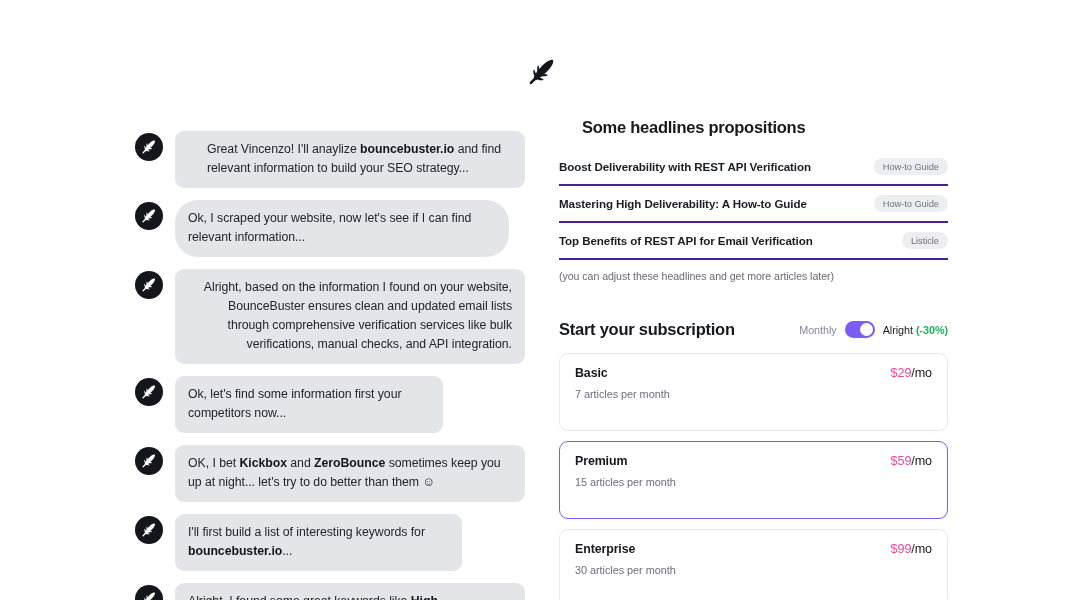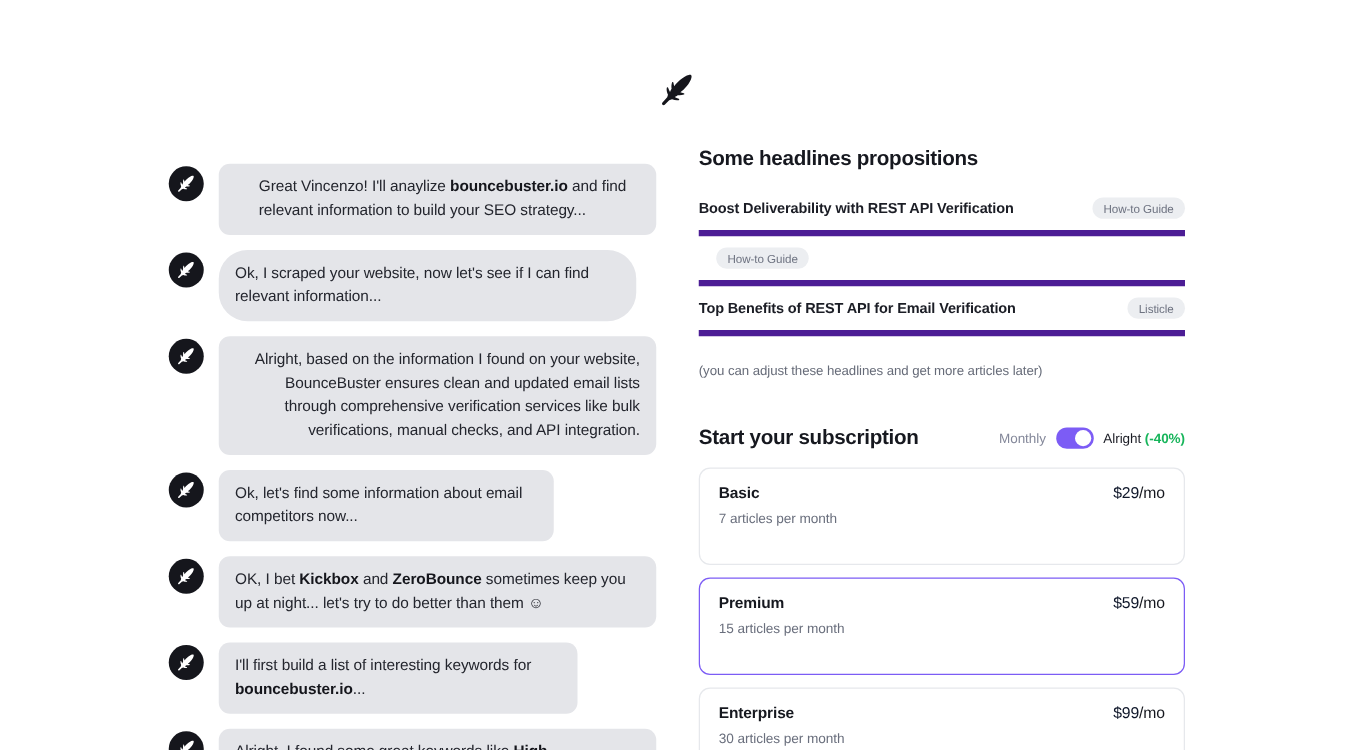--- a/index.html
+++ b/index.html
@@ -77,27 +77,28 @@
     top: 118px;
     width: 389px;
   }
 
   .section-title {
     font-size: 16.5px;
     font-weight: 700;
     color: #16181f;
     letter-spacing: -0.25px;
     margin-bottom: 12px;
+    margin-left: 23px;
   }
 
   .headline-row {
     display: flex;
     align-items: center;
     justify-content: space-between;
-    border-bottom: 5px solid #4c1d95;
+    border-bottom: 2px solid #4c1d95;
     padding: 9px 0 9px 0;
     min-height: 27px;
   }
   .headline-text {
     font-size: 11.6px;
     font-weight: 700;
     color: #1b1d25;
     letter-spacing: -0.1px;
   }
   .badge {
@@ -105,21 +106,21 @@
     margin-left: 14px;
     background: #eceef1;
     color: #6e7381;
     font-size: 9.3px;
     border-radius: 999px;
     padding: 3.5px 9px;
     white-space: nowrap;
     letter-spacing: -0.05px;
   }
   .note {
-    margin-top: 22px;
+    margin-top: 10px;
     font-size: 10.6px;
     color: #666b78;
     letter-spacing: -0.05px;
   }
 
   
   .sub-head {
     display: flex;
     justify-content: space-between;
     margin-top: 38px;
@@ -181,21 +182,21 @@
     font-size: 12.4px;
     font-weight: 700;
     color: #16181f;
     letter-spacing: -0.1px;
   }
   .plan-price {
     font-size: 12.6px;
     color: #16181f;
     letter-spacing: -0.1px;
   }
-  .plan-price .amount { color: #0f172a; font-weight: 500; }
+  .plan-price .amount { color: #ec4899; font-weight: 500; }
   .plan-desc {
     margin-top: 8px;
     font-size: 10.9px;
     color: #6a6f7d;
     letter-spacing: -0.05px;
   }
 
   
   .subscribe-wrap {
     display: flex;
@@ -254,21 +255,21 @@
           </svg>
         </div>
         <div class="bubble" style="max-width: 350px; text-align: right;"><span>Alright, based on the information I found on your website, BounceBuster ensures clean and updated email lists through comprehensive verification services like bulk verifications, manual checks, and API integration.</span></div>
       </div>
       <div class="msg-row">
         <div class="avatar">
           <svg viewBox="0 0 24 24" aria-hidden="true">
             <path fill="#ffffff" d="M20.8 2.6c-.3-.3-.8-.4-1.6-.2-1.5.3-3.6 1.5-5.6 3.2-1.4 1.2-2.7 2.6-3.7 4-.2-.7-.4-1.5-.5-2.3-.1-.5-.7-.6-.9-.1-.4 1.2-.5 2.6-.3 4-.4.7-.7 1.3-1 2-.5-.8-.9-1.7-1.2-2.6-.2-.5-.8-.4-.9.1-.2 1.4.1 2.9.8 4.3-.2.6-.4 1.2-.5 1.7L2.4 20c-.4.4-.4 1 0 1.4.4.4 1 .4 1.4 0l2.9-2.9c.6-.2 1.2-.4 1.8-.6 1.4.6 2.9.8 4.2.6.5-.1.6-.7.1-.9-.9-.3-1.8-.7-2.6-1.2.7-.3 1.4-.7 2-1.1 1.4.2 2.8 0 3.9-.4.5-.2.4-.8-.1-.9-.8-.1-1.5-.3-2.2-.5 1.4-1 2.7-2.3 3.9-3.7 1.8-2 2.9-4.1 3.2-5.6.2-.8.1-1.3-.1-1.6z"></path>
           </svg>
         </div>
-        <div class="bubble" style="max-width: 268px;"><span>Ok, let's find some information about email competitors now...</span></div>
+        <div class="bubble" style="max-width: 268px;"><span>Ok, let's find some information first your competitors now...</span></div>
       </div>
       <div class="msg-row">
         <div class="avatar">
           <svg viewBox="0 0 24 24" aria-hidden="true">
             <path fill="#ffffff" d="M20.8 2.6c-.3-.3-.8-.4-1.6-.2-1.5.3-3.6 1.5-5.6 3.2-1.4 1.2-2.7 2.6-3.7 4-.2-.7-.4-1.5-.5-2.3-.1-.5-.7-.6-.9-.1-.4 1.2-.5 2.6-.3 4-.4.7-.7 1.3-1 2-.5-.8-.9-1.7-1.2-2.6-.2-.5-.8-.4-.9.1-.2 1.4.1 2.9.8 4.3-.2.6-.4 1.2-.5 1.7L2.4 20c-.4.4-.4 1 0 1.4.4.4 1 .4 1.4 0l2.9-2.9c.6-.2 1.2-.4 1.8-.6 1.4.6 2.9.8 4.2.6.5-.1.6-.7.1-.9-.9-.3-1.8-.7-2.6-1.2.7-.3 1.4-.7 2-1.1 1.4.2 2.8 0 3.9-.4.5-.2.4-.8-.1-.9-.8-.1-1.5-.3-2.2-.5 1.4-1 2.7-2.3 3.9-3.7 1.8-2 2.9-4.1 3.2-5.6.2-.8.1-1.3-.1-1.6z"></path>
           </svg>
         </div>
         <div class="bubble" style="max-width: 350px;"><span>OK, I bet </span><b>Kickbox</b><span> and </span><b>ZeroBounce</b><span> sometimes keep you up at night... let's try to do better than them </span><span class="emoji">☺</span></div>
       </div>
       <div class="msg-row">
@@ -291,37 +292,38 @@
 
   <div class="right-col">
 
     <div class="section-title">Some headlines propositions</div>
     <div id="headline-list">
         <div class="headline-row">
           <div class="headline-text">Boost Deliverability with REST API Verification</div>
           <div class="badge">How-to Guide</div>
         </div>
         <div class="headline-row">
+          <div class="headline-text">Mastering High Deliverability: A How-to Guide</div>
           <div class="badge">How-to Guide</div>
         </div>
         <div class="headline-row">
           <div class="headline-text">Top Benefits of REST API for Email Verification</div>
           <div class="badge">Listicle</div>
         </div>
       </div>
     <div class="note">(you can adjust these headlines and get more articles later)</div>
 
     <div class="sub-head">
       <div class="sub-title">Start your subscription</div>
       <div class="toggle-group">
         <span class="toggle-label">Monthly</span>
         <div class="switch" role="switch" aria-checked="true">
           <div class="knob"></div>
         </div>
-        <span class="toggle-label active"><span>Alright</span> <span class="discount">(-40%)</span></span>
+        <span class="toggle-label active"><span>Alright</span> <span class="discount">(-30%)</span></span>
       </div>
     </div>
 
     <div id="plan-list">
         <div class="plan">
           <div class="plan-top">
             <div class="plan-name">Basic</div>
             <div class="plan-price"><span class="amount">$29</span><span>/mo</span></div>
           </div>
           <div class="plan-desc">7 articles per month</div>

